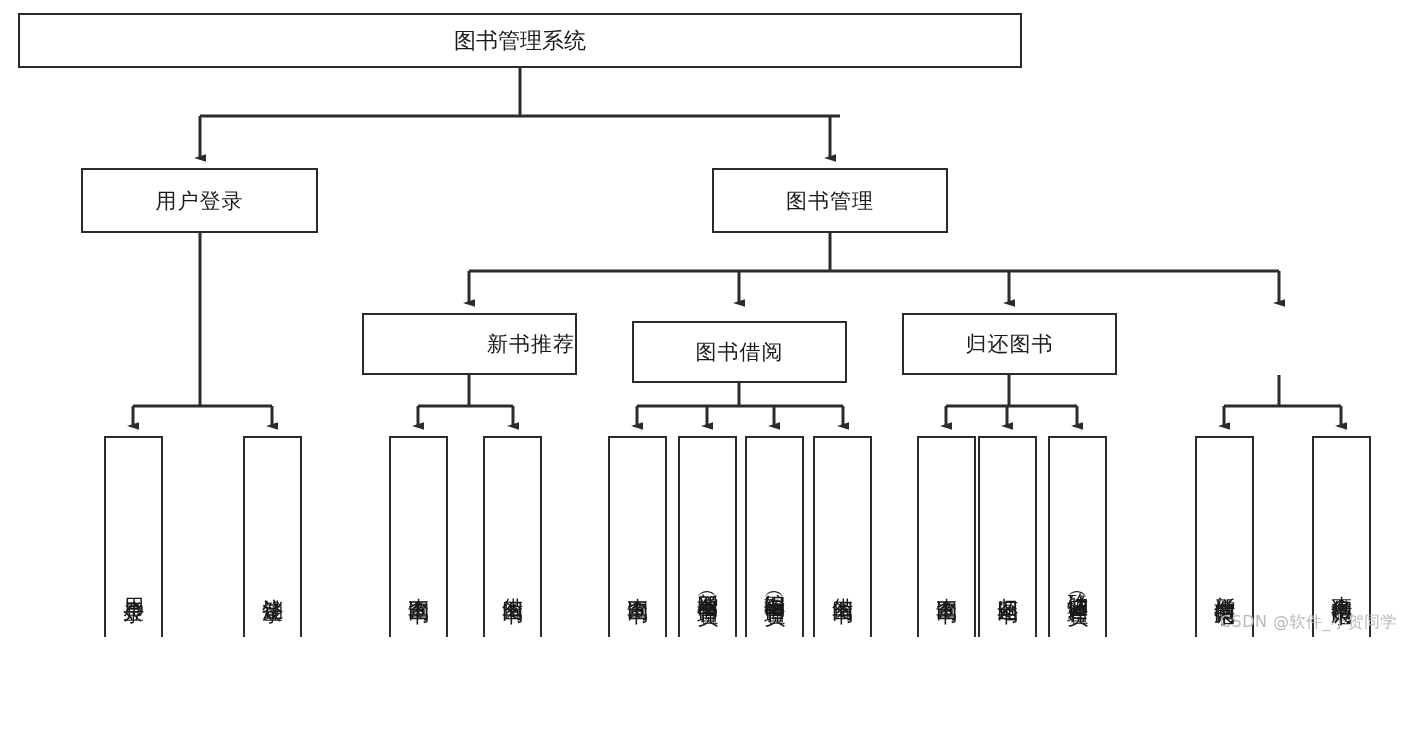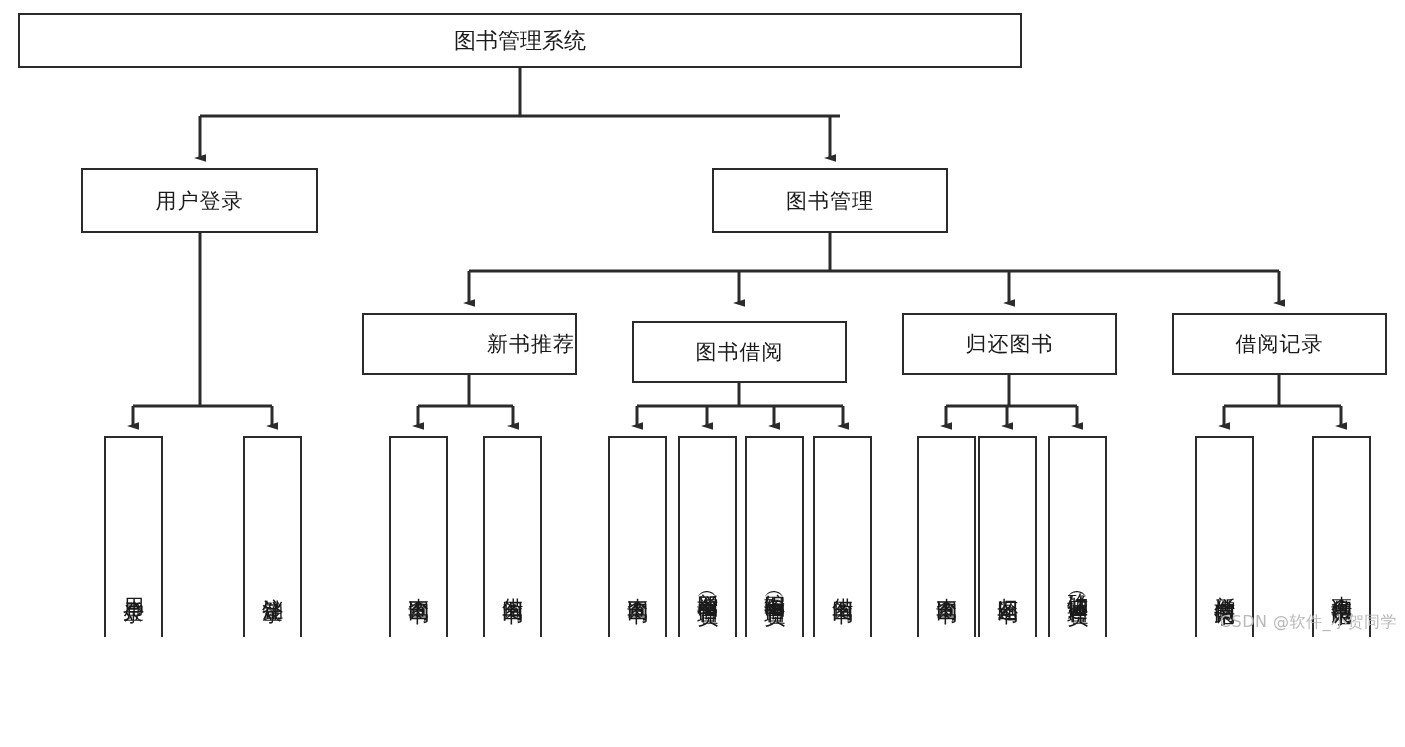--- a/index.html
+++ b/index.html
@@ -86,23 +86,20 @@
 
   <div class="node h" style="left:362px;top:313px;width:215px;height:62px;justify-content:flex-end;">
     <span>新书推荐</span>
   </div>
   <div class="node h" style="left:632px;top:321px;width:215px;height:62px;">
     <span>图书借阅</span>
   </div>
   <div class="node h" style="left:902px;top:313px;width:215px;height:62px;">
     <span>归还图书</span>
   </div>
-  <div class="node h" style="left:1172px;top:313px;width:215px;height:62px;">
-    <span>借阅记录</span>
-  </div>
 
   <div class="node leaf" style="left:104px;top:436px;width:59px;height:298px;">
     <span class="vtxt">用户登录</span>
   </div>
   <div class="node leaf" style="left:243px;top:436px;width:59px;height:298px;">
     <span class="vtxt">注销登录</span>
   </div>
 
   <div class="node leaf" style="left:389px;top:436px;width:59px;height:298px;">
     <span class="vtxt">查询图书</span>

